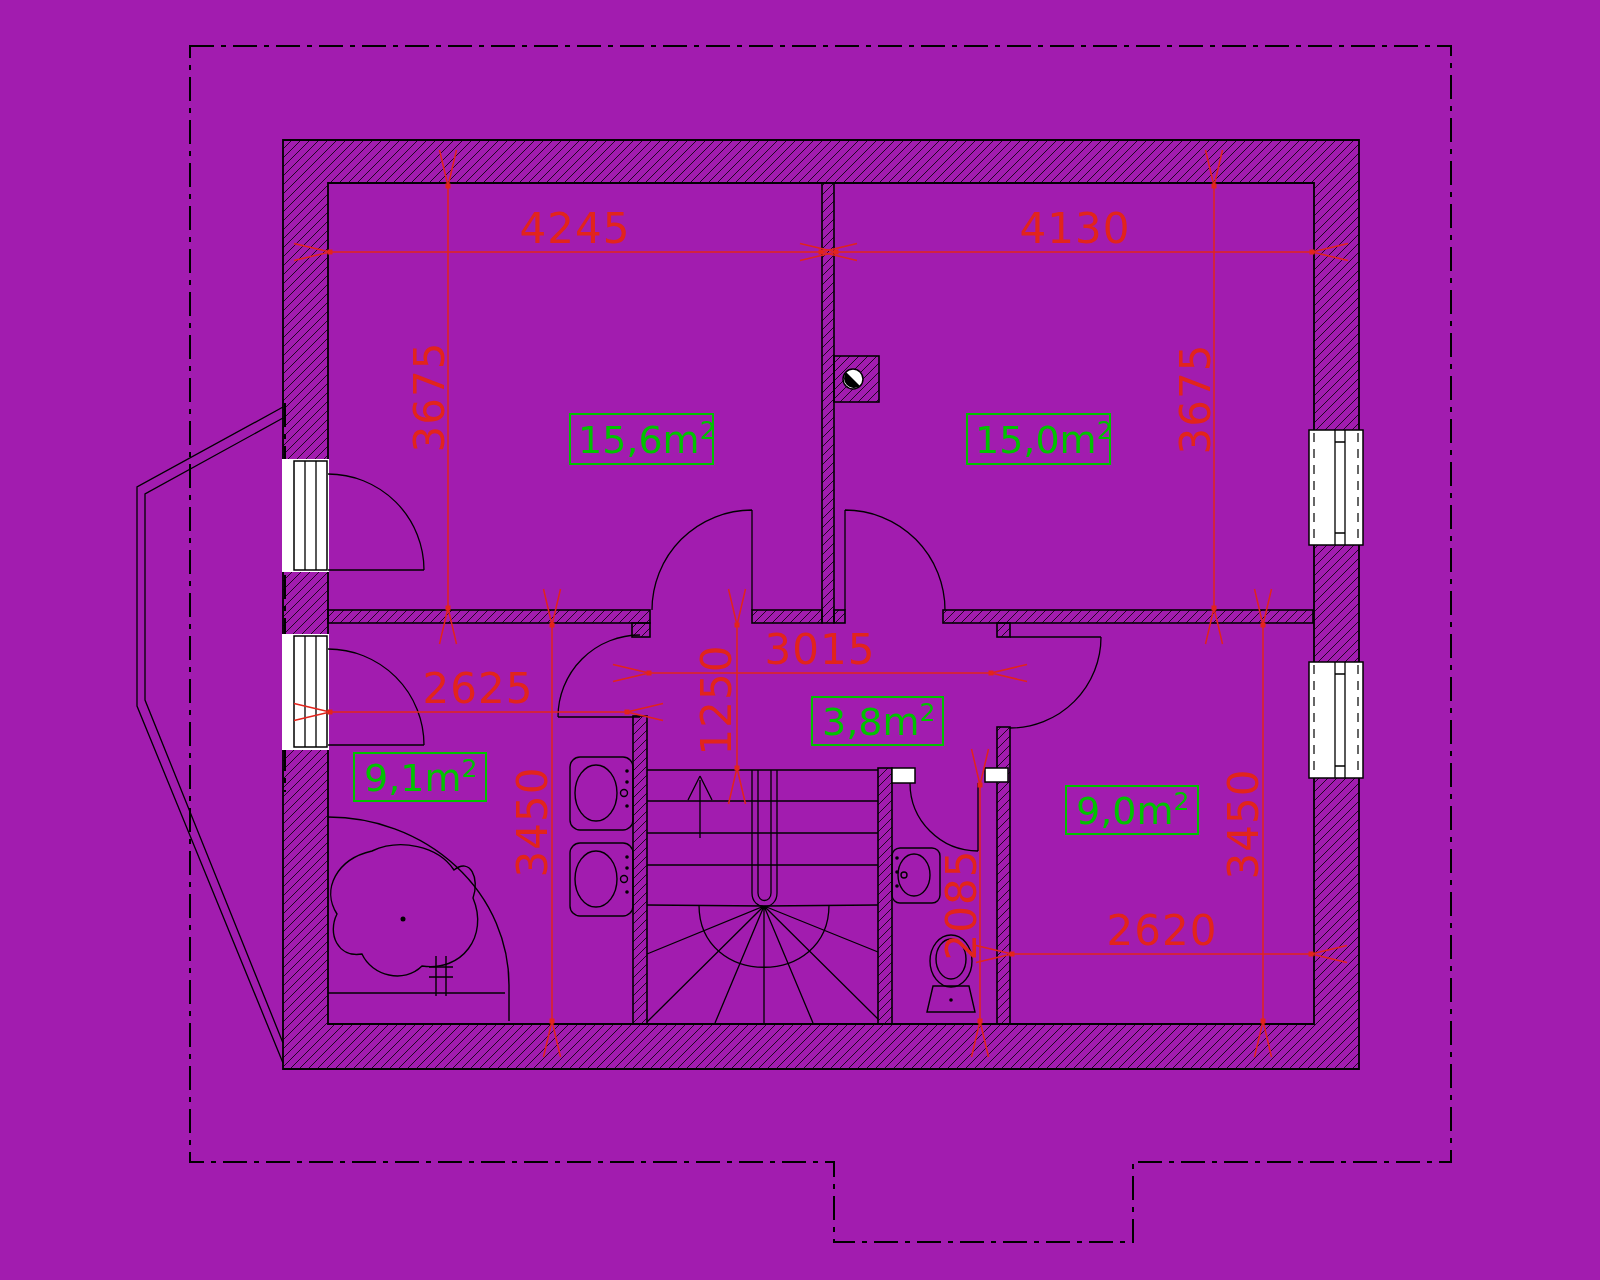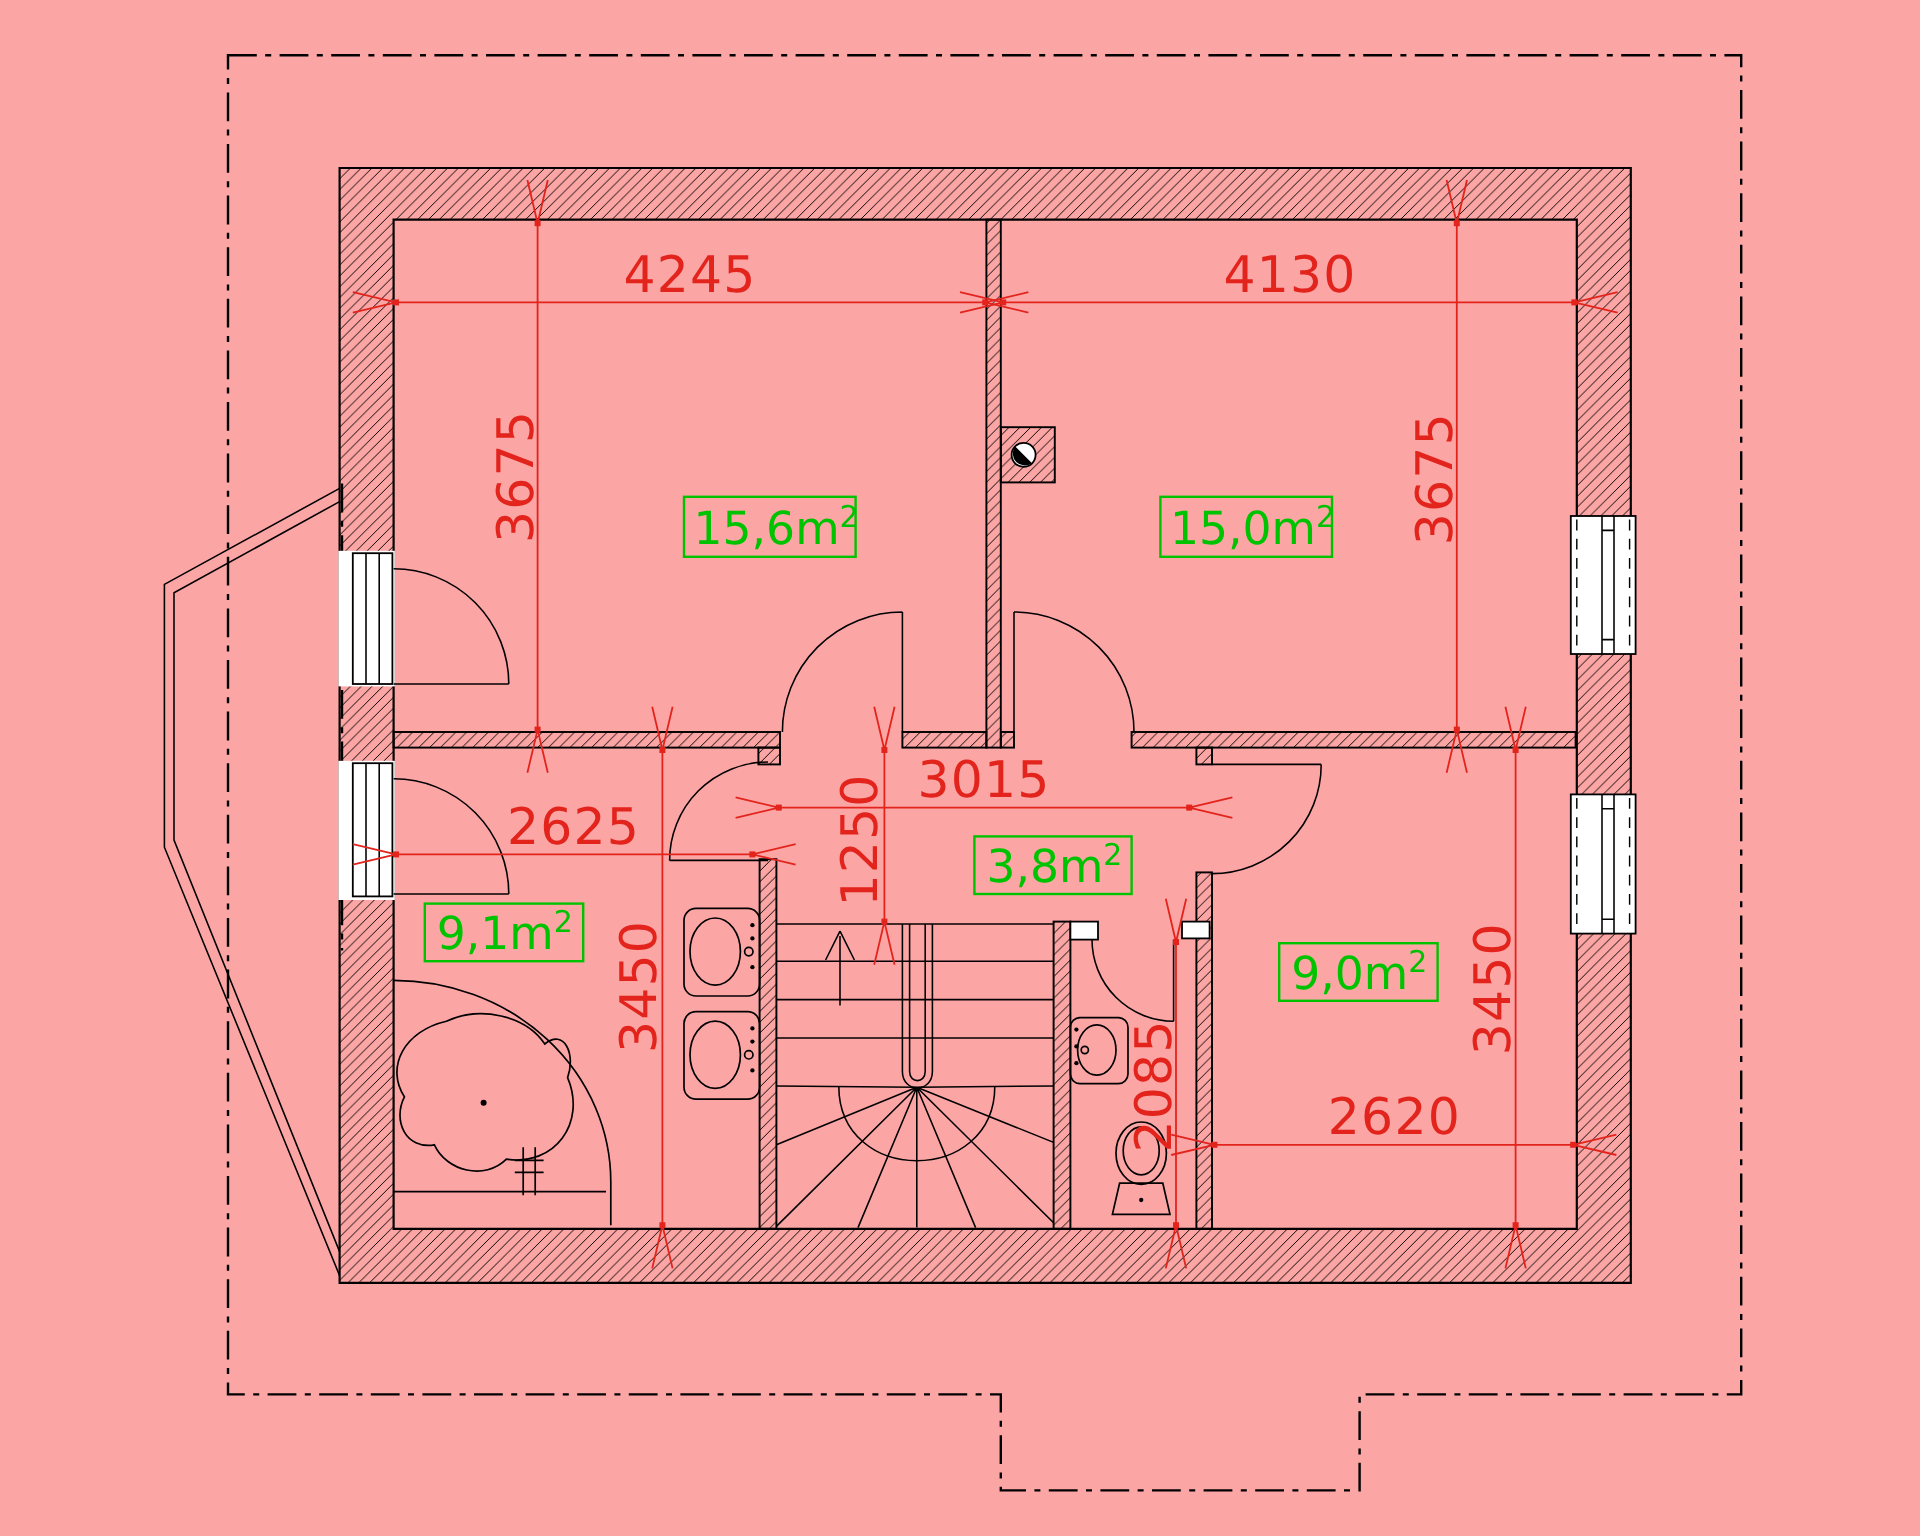--- a/index.html
+++ b/index.html
@@ -1,17 +1,17 @@
 <!DOCTYPE html>
 <html style="--red: #e2241c; --green: #00c300;"><head>
 <meta charset="utf-8">
 <style>
   :root{ --red:#e2241c; --green:#00c300; }
   html,body{margin:0;padding:0;background:#fff;}
-  .stage{width:1600px;height:1280px;position:relative;background:#fca5a5;overflow:hidden;}
+  .stage{width:1600px;height:1280px;position:relative;background:#a21caf;overflow:hidden;}
   .hatchf{fill:url(#hatch);stroke:#000;stroke-width:1.6;}
   .ring{fill:url(#hatch);fill-rule:evenodd;stroke:#000;stroke-width:1.8;}
   .thin{stroke:#000;stroke-width:1.3;fill:none;}
   .fix{stroke:#000;stroke-width:1.5;fill:#fff;}
   .fixn{stroke:#000;stroke-width:1.4;fill:none;}
   .win{stroke:#000;stroke-width:1.5;fill:#fff;}
   .wdash{stroke:#000;stroke-width:1.2;fill:none;stroke-dasharray:9 7;}
   .blank{fill:#fff;stroke:none;}
   .dashdot{stroke:#000;stroke-width:2;fill:none;stroke-dasharray:24 7 5 7;}
   .dimline{stroke:var(--red);stroke-width:1.5;fill:none;}

